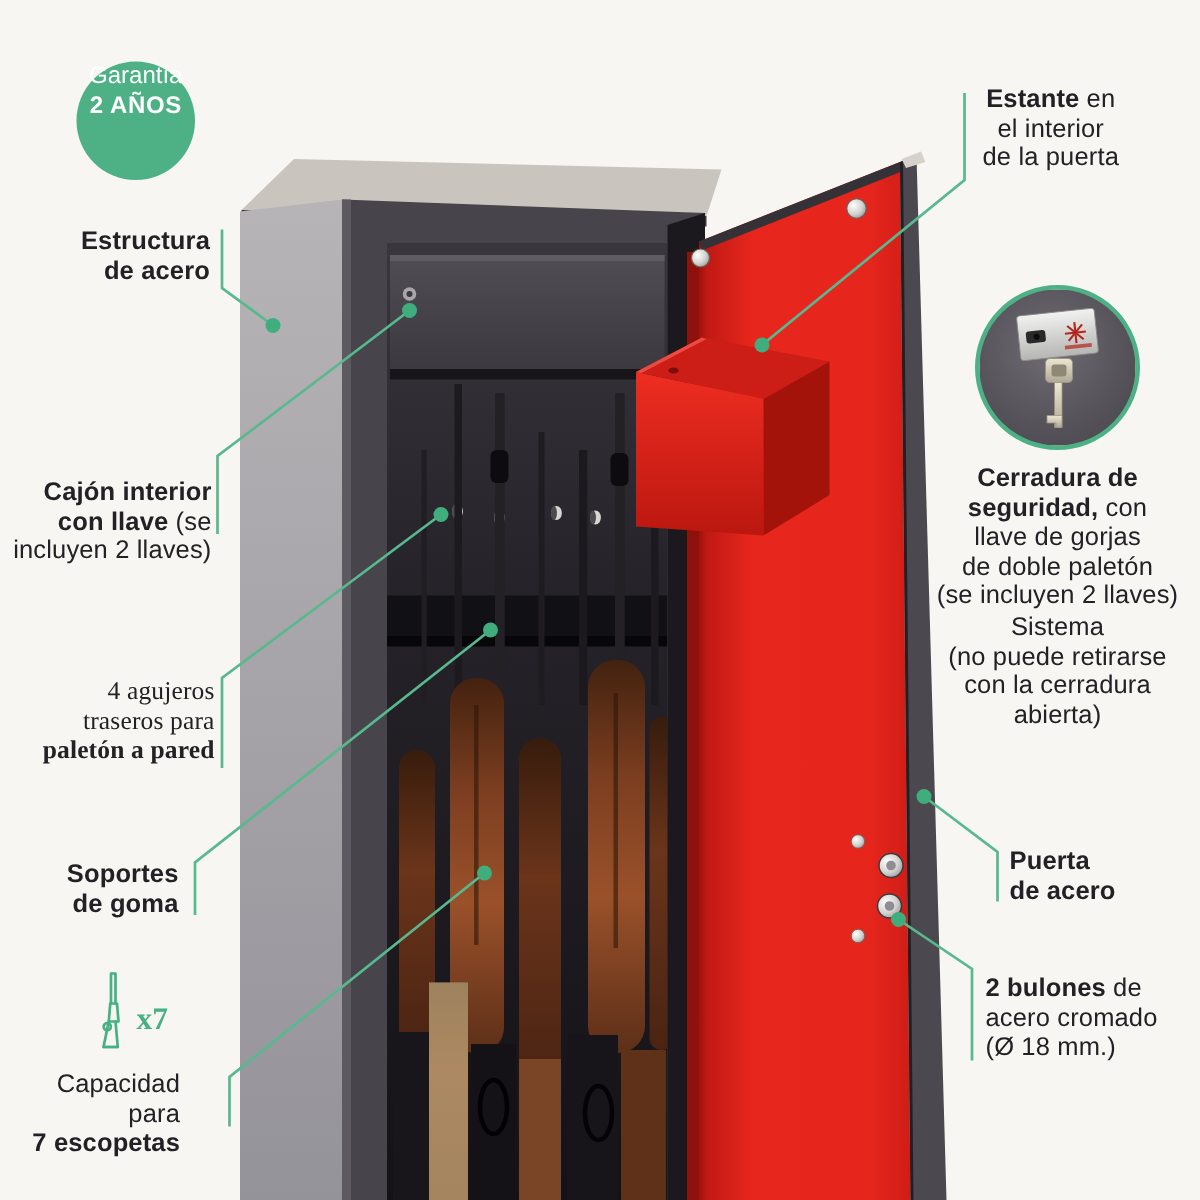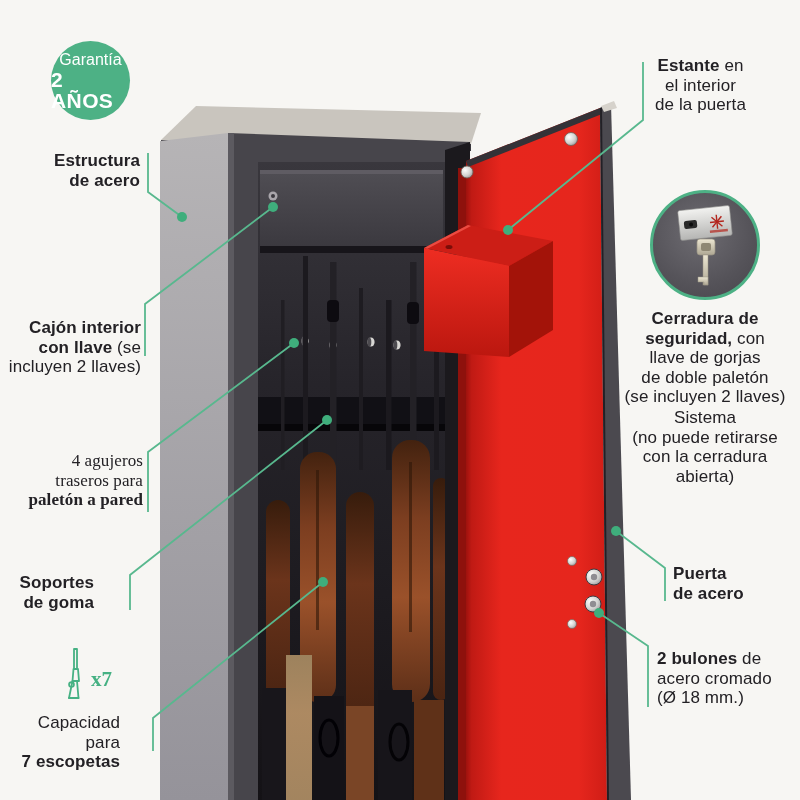--- a/index.html
+++ b/index.html
@@ -10,24 +10,24 @@
     color:#232125;
   }
   svg.scene{position:absolute;left:0;top:0;z-index:1;}
   .lbl{position:absolute;z-index:3;font-size:17px;line-height:19.5px;letter-spacing:.1px;color:#232125;}
   .lbl .b{font-weight:700;}
   .ra{text-align:right;}
   .ctr{text-align:center;}
   .badge{
     position:absolute;left:51px;top:41px;width:79px;height:79px;z-index:3;
     border-radius:50%;background:#4db185;color:#ffffff;
-    display:flex;flex-direction:column;align-items:center;justify-content:center;
+    display:flex;flex-direction:column;align-items:center;
   }
   .badge-l1{font-size:16px;line-height:19px;}
-  .badge-l2{font-size:21px;line-height:21px;font-weight:700;letter-spacing:.4px;}
+  .badge-l2{font-size:16px;line-height:21px;font-weight:700;letter-spacing:.4px;}
   .cap-icon{
     position:absolute;left:62px;top:646px;height:62px;z-index:3;
     display:flex;align-items:center;color:#46b183;
   }
   .x7{font-size:21px;font-weight:600;margin-left:3px;margin-top:4px;font-family:Liberation Serif, serif;}
   .key-photo{
     position:absolute;left:650px;top:190px;width:110px;height:110px;z-index:3;
     box-sizing:border-box;border:3px solid #4db185;border-radius:50%;
     background:radial-gradient(circle at 45% 38%, #6e6c72 0%, #555359 60%, #47454b 100%);
     overflow:hidden;
@@ -217,21 +217,21 @@
   <div><span class="b">con llave</span><span>  (se</span></div>
   <div><span>incluyen 2 llaves)</span></div>
 </div>
 
 <div class="lbl ra" style="top:451px;right:657px;font-family:Liberation Serif, serif;">
   <div><span>4 agujeros</span></div>
   <div><span>traseros para</span></div>
   <div><span class="b">paletón a pared</span></div>
 </div>
 
-<div class="lbl ra" style="top:573px;right:706px;">
+<div class="lbl ra" style="top:573px;right:681px;">
   <div><span class="b">Soportes</span></div>
   <div><span class="b">de goma</span></div>
 </div>
 
 <div class="cap-icon">
   <svg width="26" height="62" viewBox="0 0 26 62" fill="none" stroke="#46b183" stroke-width="1.8" stroke-linejoin="round" stroke-linecap="round">
     <path d="M12 3v20M15 3v20M12 3h3"></path>
     <path d="M11.5 23h4.5l1 12h-6.5z"></path>
     <circle cx="9.5" cy="38.5" r="2.4"></circle>
     <path d="M10.5 35l-3.5 17h9.5l-1.5-17"></path>

